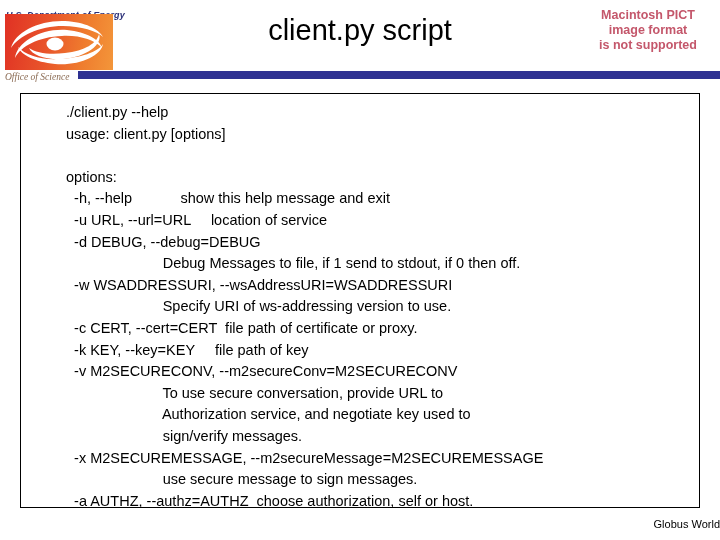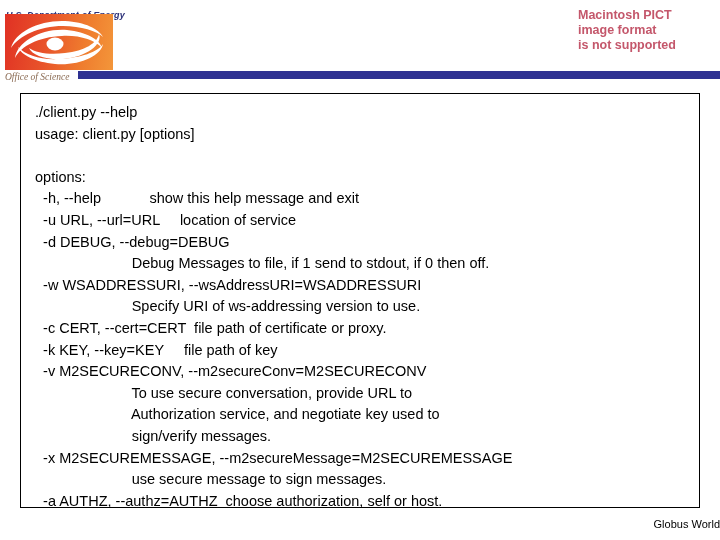--- a/index.html
+++ b/index.html
@@ -78,38 +78,39 @@
     font-size: 29px;
     color: #000000;
     white-space: nowrap;
   }
 
   #pict-placeholder {
     position: absolute;
     left: 578px;
     top: 8px;
     width: 140px;
-    text-align: left;
+    text-align: center;
     font-family: "Liberation Sans", sans-serif;
     font-size: 12.5px;
     font-weight: bold;
     line-height: 15px;
     color: #c4576b;
   }
 
   
   #content-box {
     position: absolute;
     left: 20px;
     top: 93px;
     width: 680px;
     height: 415px;
     border: 1px solid #000000;
     box-sizing: border-box;
     background: #ffffff;
+    padding-left: 31px;
   }
 
   #help-output {
     margin: 0;
     padding: 8px 0 0 14px;
     font-family: "Liberation Sans", sans-serif;
     font-size: 14.5px;
     line-height: 21.6px;
     color: #000000;
     white-space: pre;
@@ -143,20 +144,21 @@
         <path d="M94 20 C 98 30, 82 43, 58 45 C 40 46, 27 41, 24 34 C 31 39, 45 41, 60 39 C 80 37, 92 29, 94 20 Z"></path>
         <ellipse cx="50" cy="30" rx="8.5" ry="6.5"></ellipse>
       </g>
     </svg>
   </div>
 
   <div id="office-label">Office of Science</div>
 
   <div id="blue-bar"></div>
 
+  <div id="slide-title">client.py script</div>
 
   <div id="pict-placeholder" style="white-space: pre-line;">Macintosh PICT
 image format
 is not supported</div>
 </div>
 
 <div id="content-box">
   <pre id="help-output">./client.py --help
 usage: client.py [options]
 

